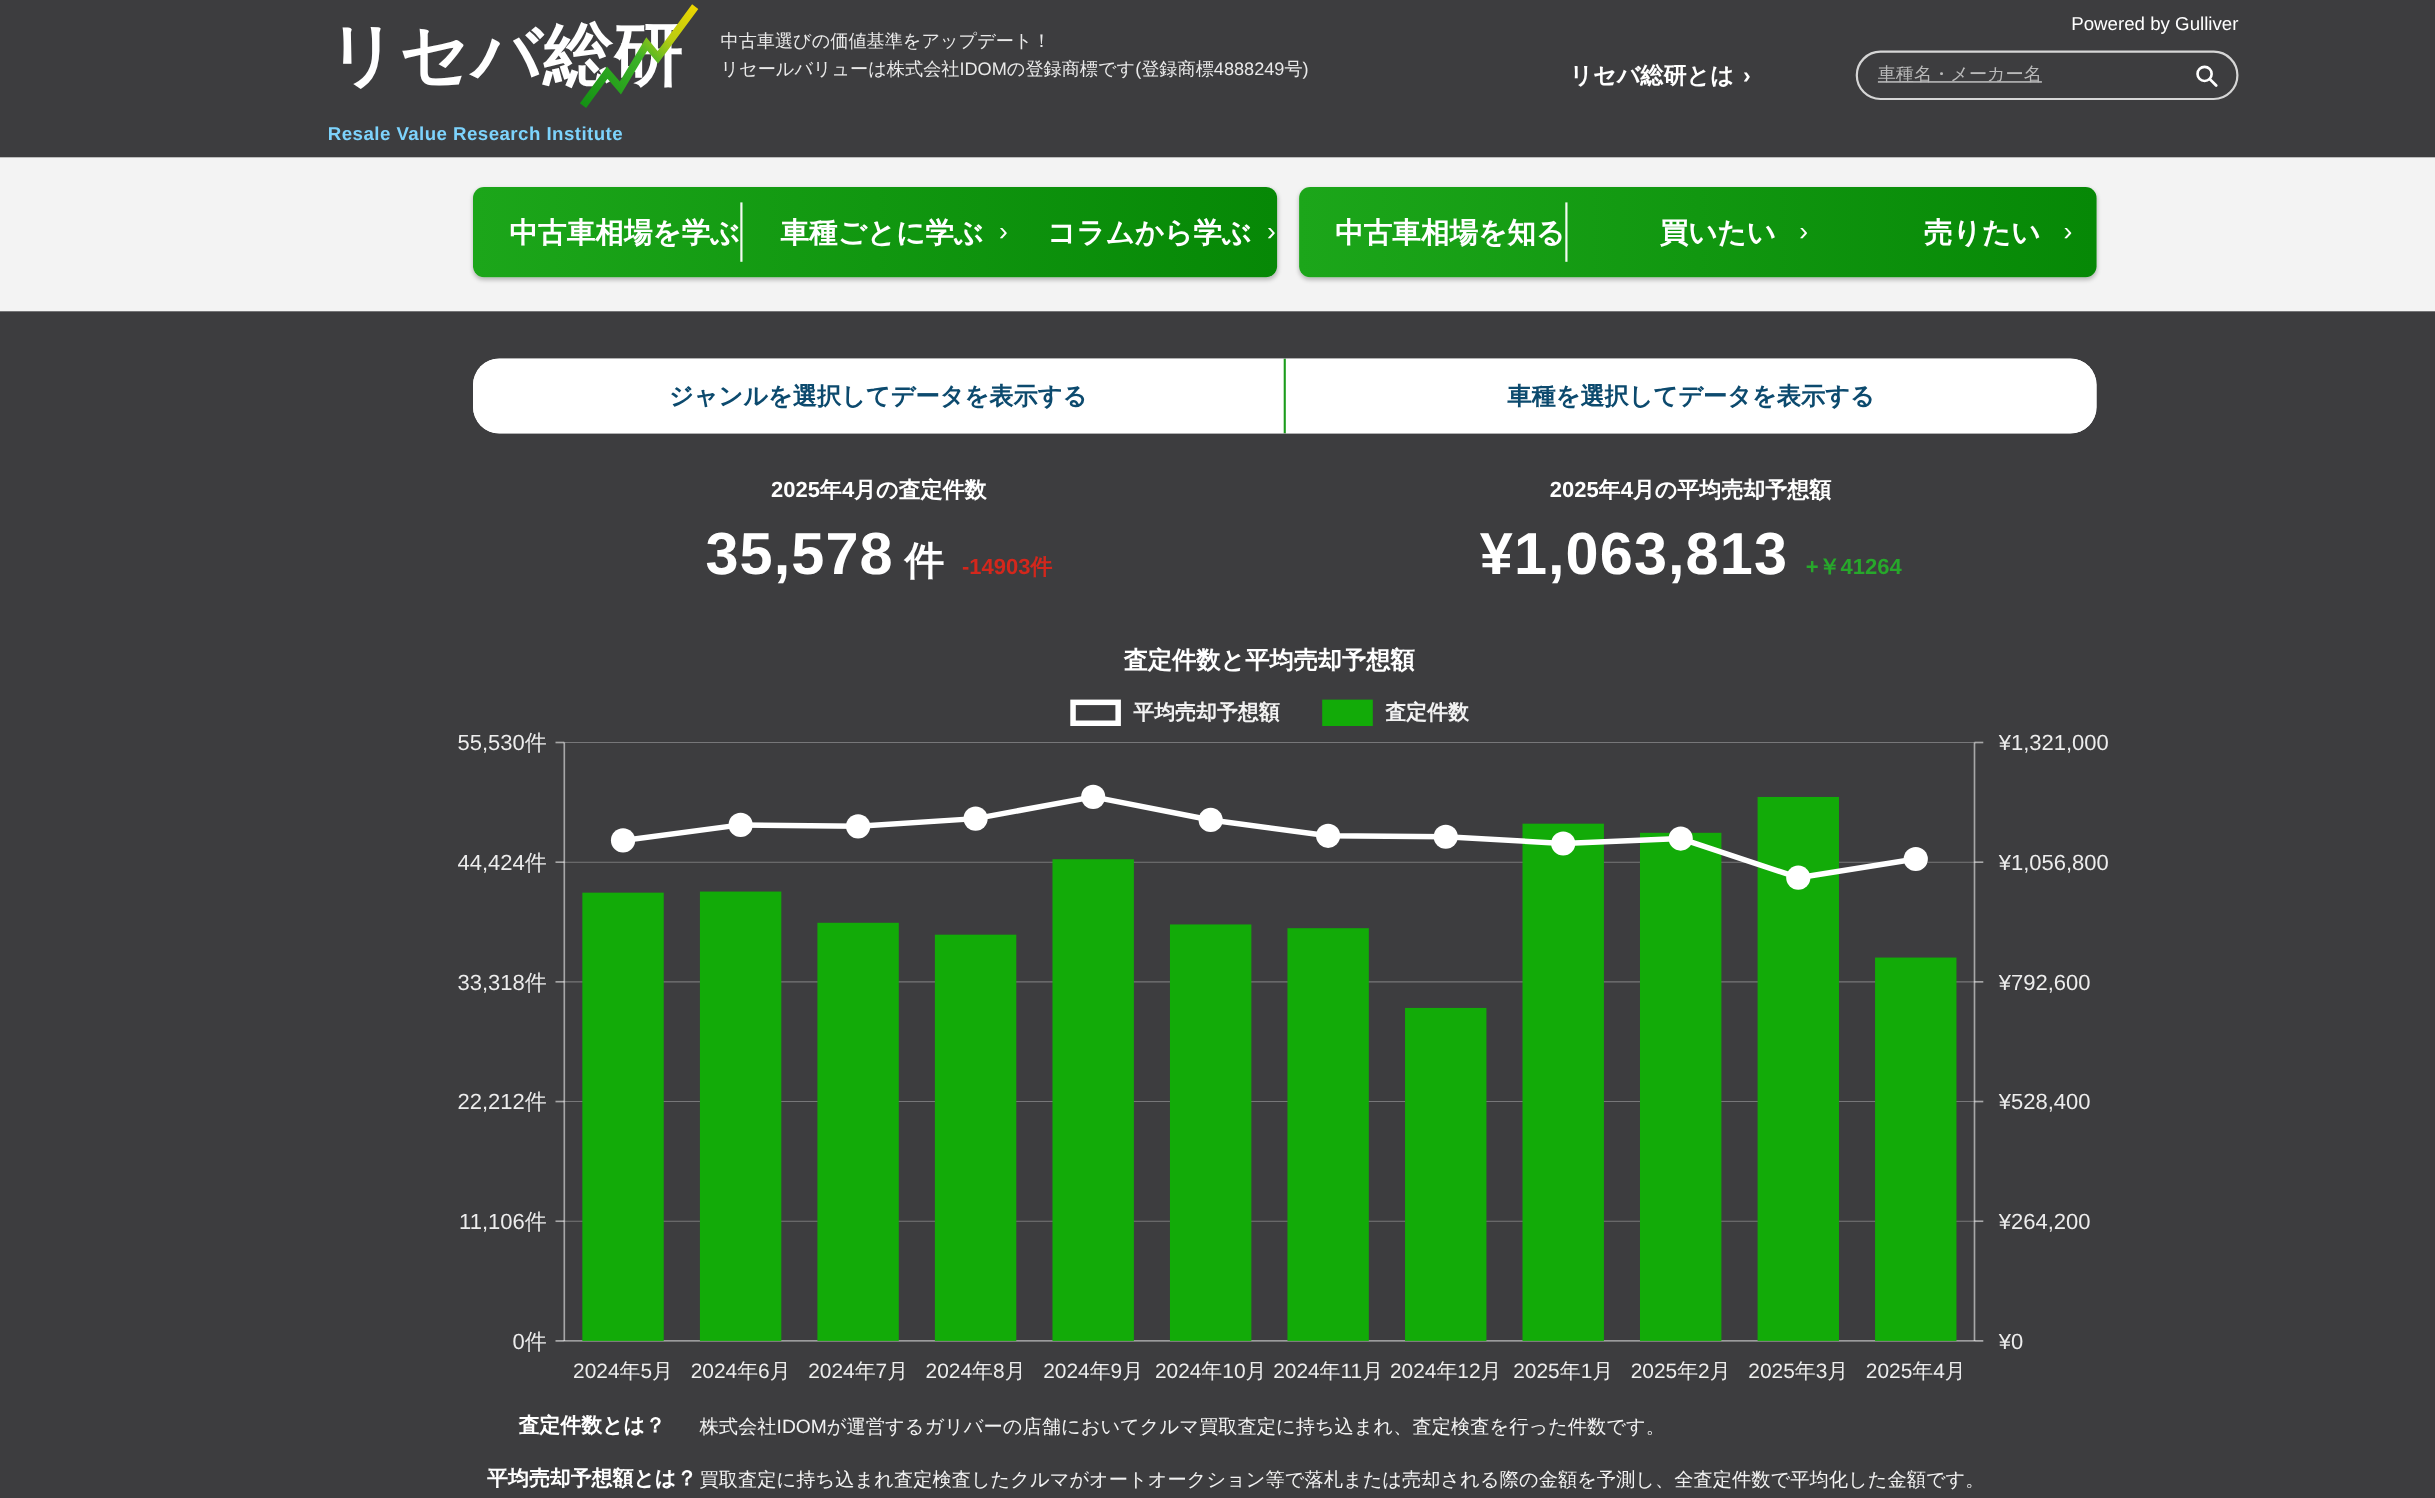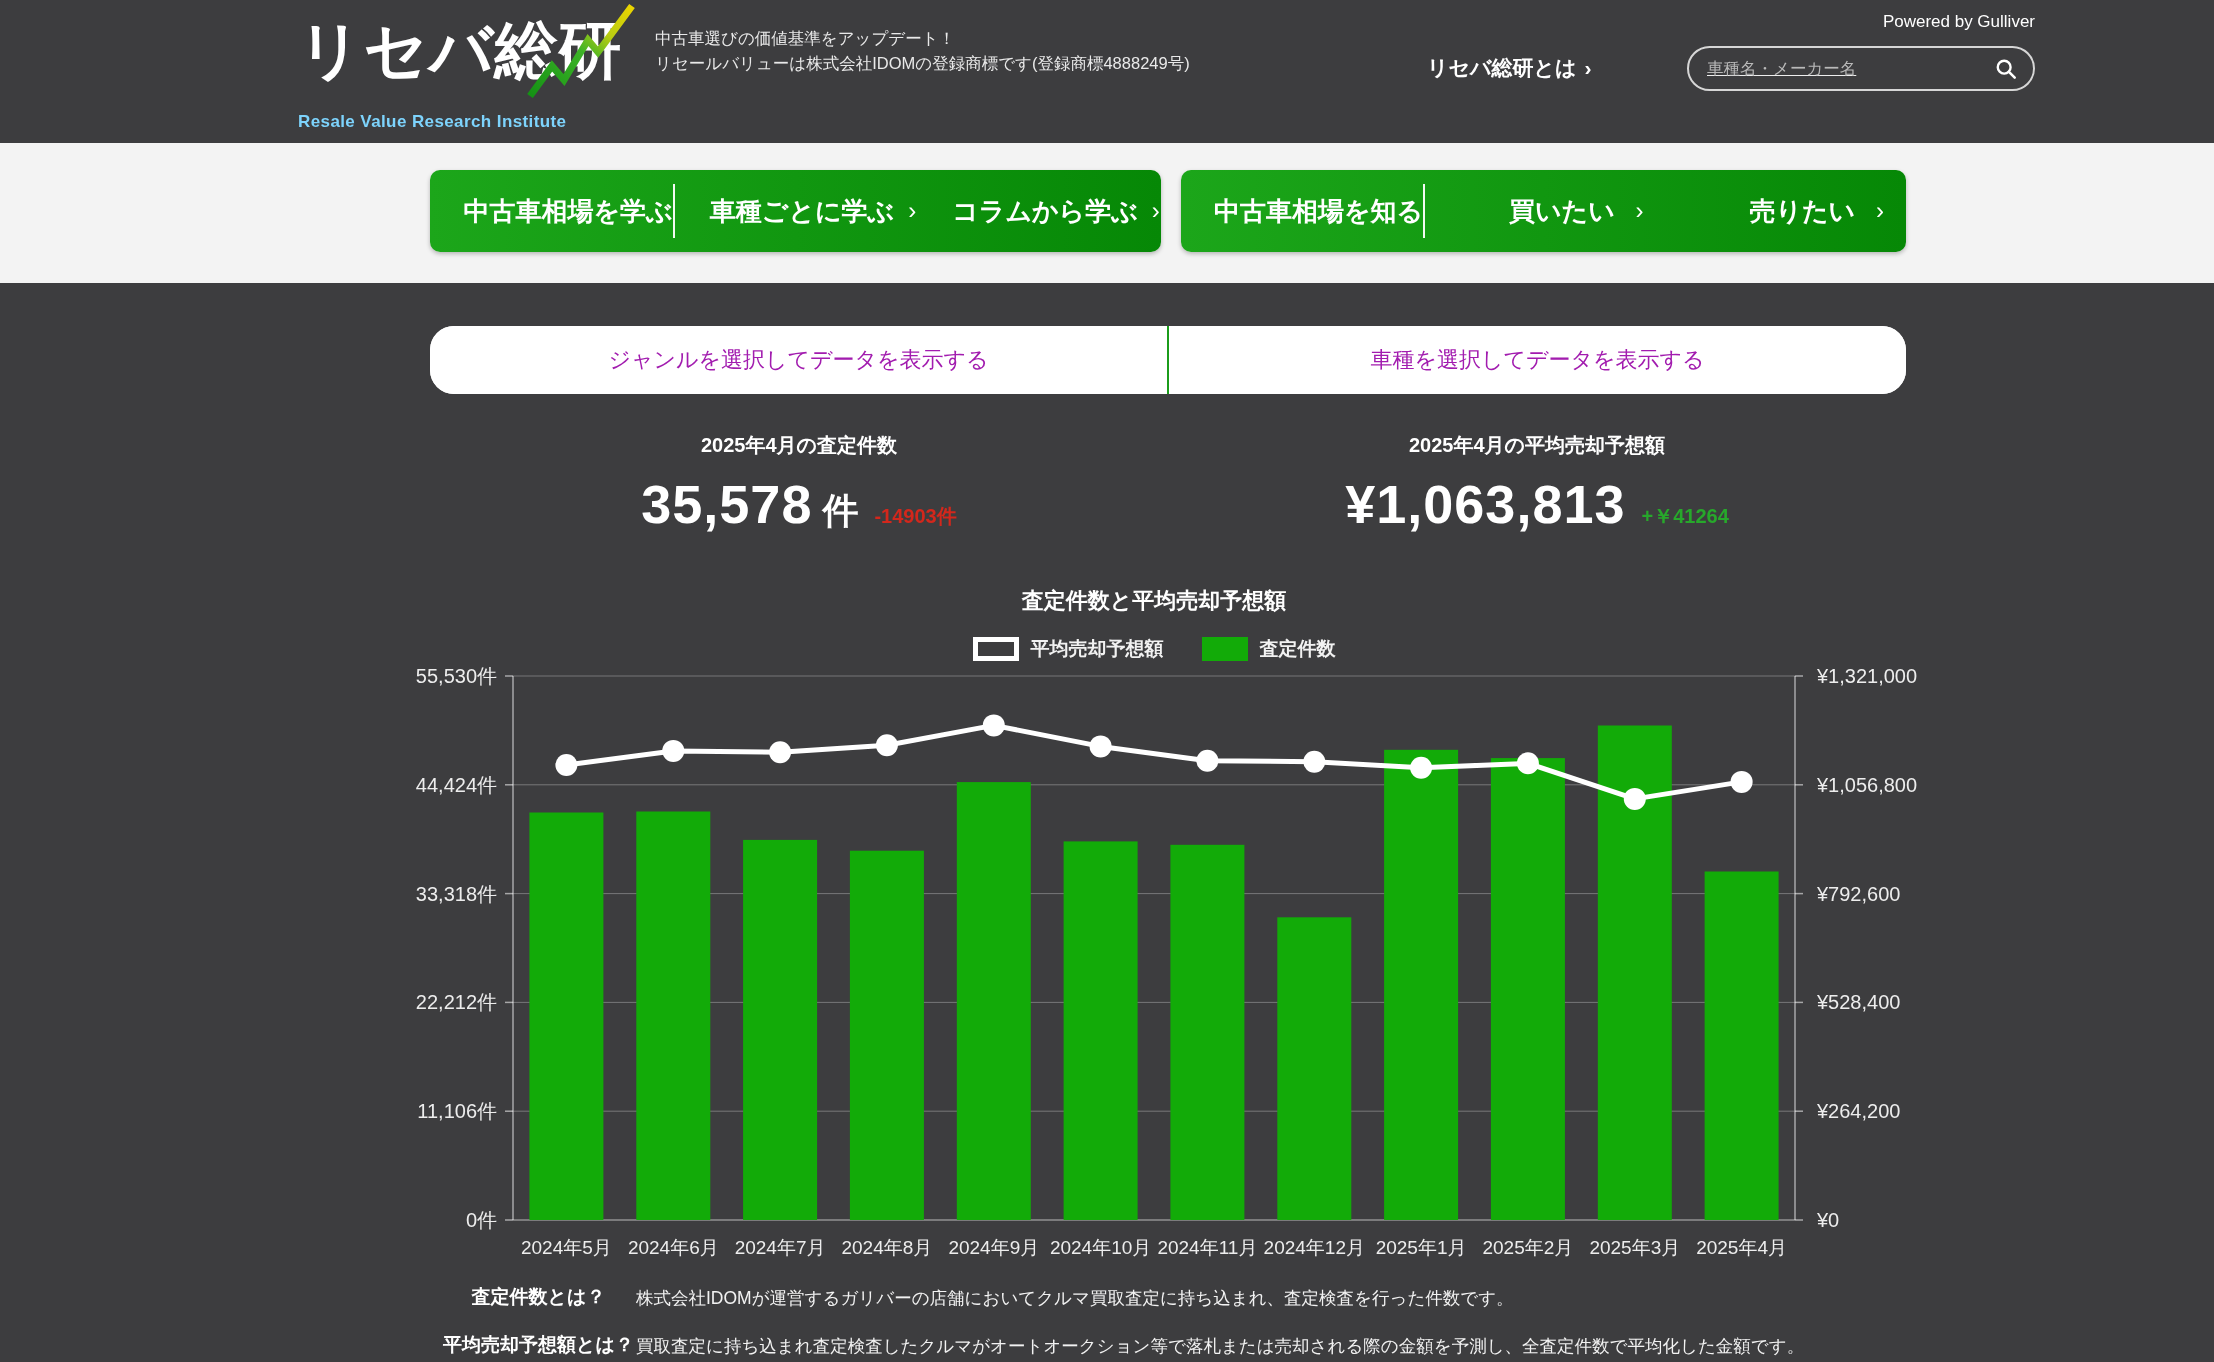--- a/index.html
+++ b/index.html
@@ -33,21 +33,21 @@
   .nav-item { position:relative; flex:1; display:flex; align-items:center; justify-content:center;
     height:100%; color:#fff; font-size:26px; font-weight:bold; cursor:pointer; white-space:nowrap;padding-left:33px; }
   .nav-item .arrow { font-size:24px; font-weight:normal; margin-left:14px; }
   .nav-item .arrow.far { position:absolute; right:22px; margin:0; }
   .nav-divider { width:2px; height:54px; background:rgba(255,255,255,.95); flex:0 0 auto; }
   
   .main { width:1560px; margin-left:430px; }
   .tabbar { width:1476px; height:68px; margin-top:43px; border-radius:24px; overflow:hidden;
     display:flex; background:#fff; }
   .tab { flex:1; display:flex; align-items:center; justify-content:center; background:#fff;
-    color:#a21caf; font-size:22px; font-weight:normal; cursor:pointer; }
+    color:#0c4a6e; font-size:22px; font-weight:bold; cursor:pointer; }
   .tab-divider { width:2px; background:#1b9c1b; flex:0 0 auto; }
   .stats { width:1476px; display:flex; margin-top:38px; }
   .stat { flex:1; text-align:center; }
   .stat-label { font-size:20px; font-weight:bold; color:#fff; }
   .stat-valueline { margin-top:14px; display:flex; align-items:baseline; justify-content:center; }
   .stat-value { font-size:54px; font-weight:bold; color:#fff; letter-spacing:1px; }
   .stat-unit { font-size:36px; font-weight:bold; color:#fff; margin-left:10px; }
   .stat-change { font-size:20px; font-weight:bold; margin-left:16px; }
   .chart-head { width:1476px; padding-left:83px; padding-right:111px; margin-top:50px; text-align:center; }
   .chart-title { font-size:22px; font-weight:bold; color:#fff; }

